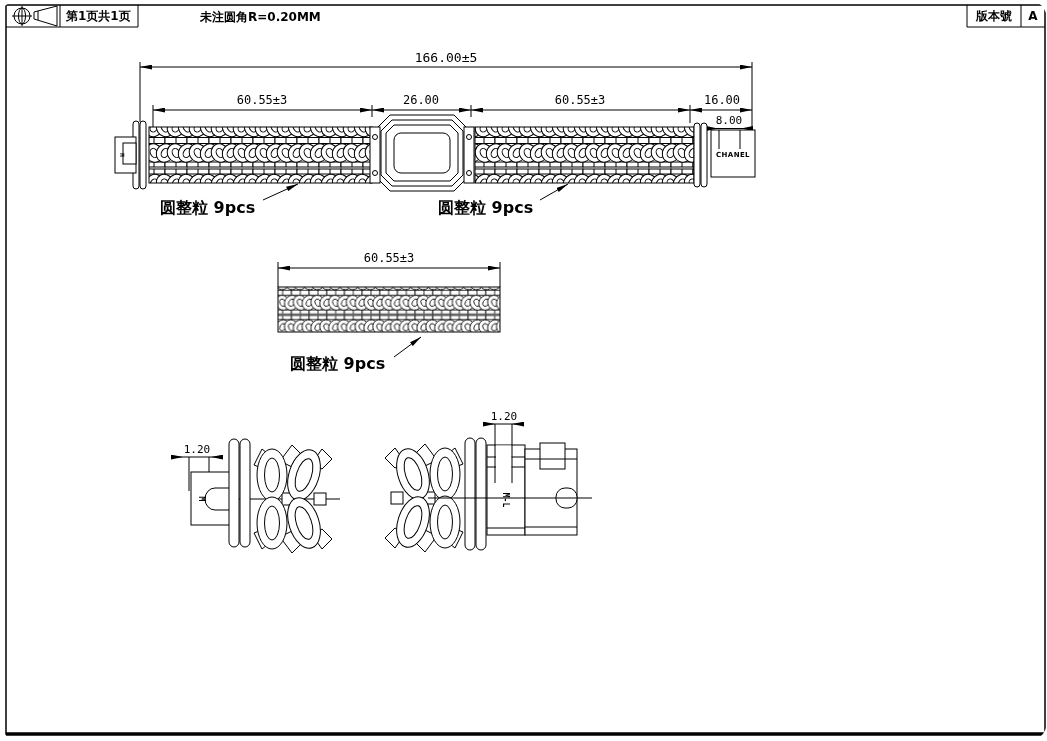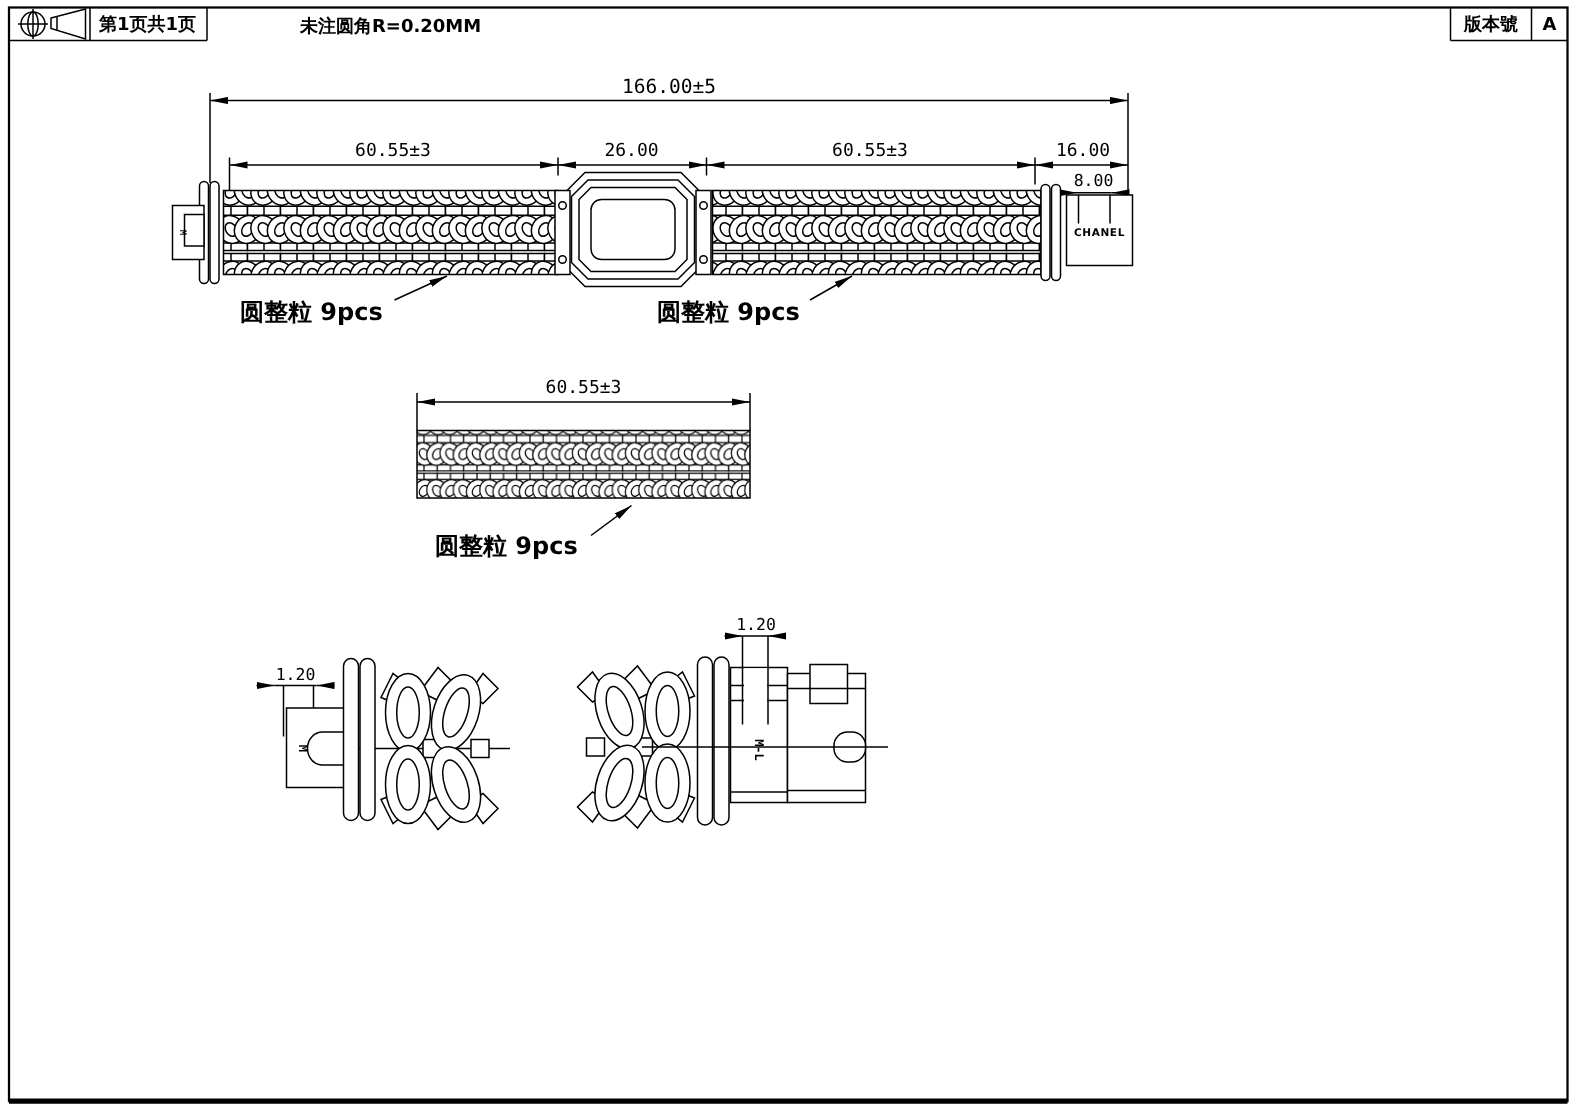--- a/index.html
+++ b/index.html
@@ -1,17 +1,17 @@
 <!DOCTYPE html>
 <html><head>
 <meta charset="utf-8">
 <style>
   html,body{margin:0;padding:0;background:#ffffff;}
   .sheet{position:relative;width:1047px;height:741px;background:#ffffff;overflow:hidden;
-         font-family:"DejaVu Sans",sans-serif;}
+         font-family:"DejaVu Sans",sans-serif;border-radius:19px;}
   svg{position:absolute;left:0;top:0;}
   svg text{fill:#000;}
   .dim{font-family:"DejaVu Sans Mono",monospace;font-size:12px;}
   .dimBig{font-family:"DejaVu Sans Mono",monospace;font-size:13px;}
   .dimSmall{font-family:"DejaVu Sans Mono",monospace;font-size:11px;}
   .cjk{font-family:"DejaVu Sans",sans-serif;font-weight:bold;font-size:16px;}
   .hdr{font-family:"DejaVu Sans",sans-serif;font-weight:bold;font-size:12px;}
   .brand{font-family:"DejaVu Sans",sans-serif;font-weight:bold;font-size:7px;letter-spacing:.4px;}
   .marker{font-family:"DejaVu Sans Mono",monospace;font-weight:bold;font-size:8px;}
 </style>

